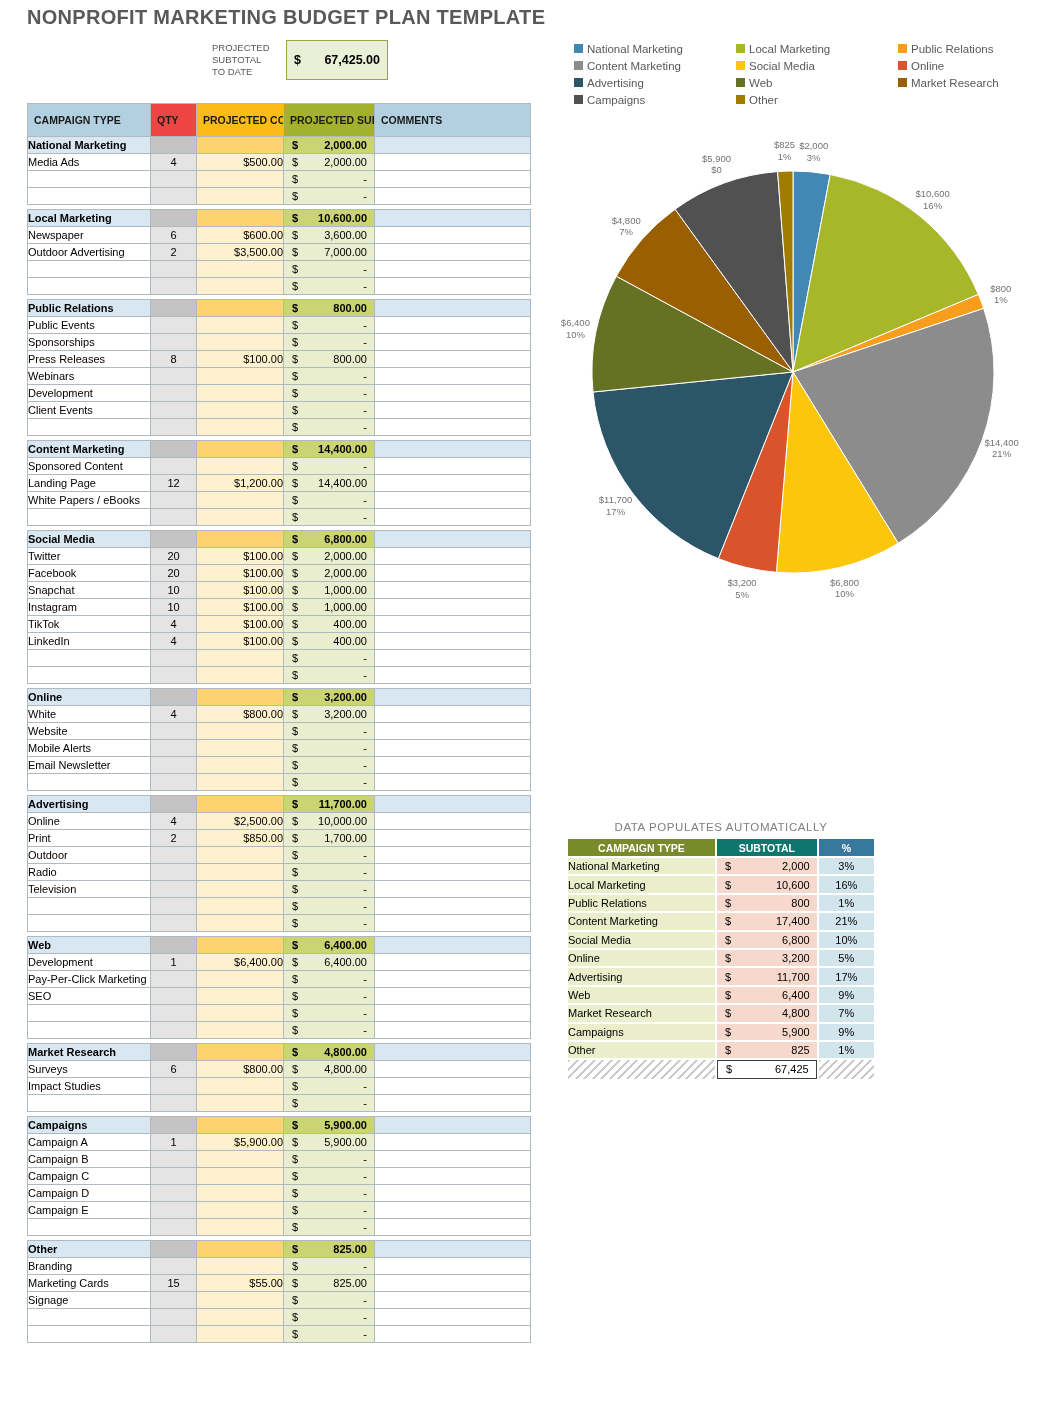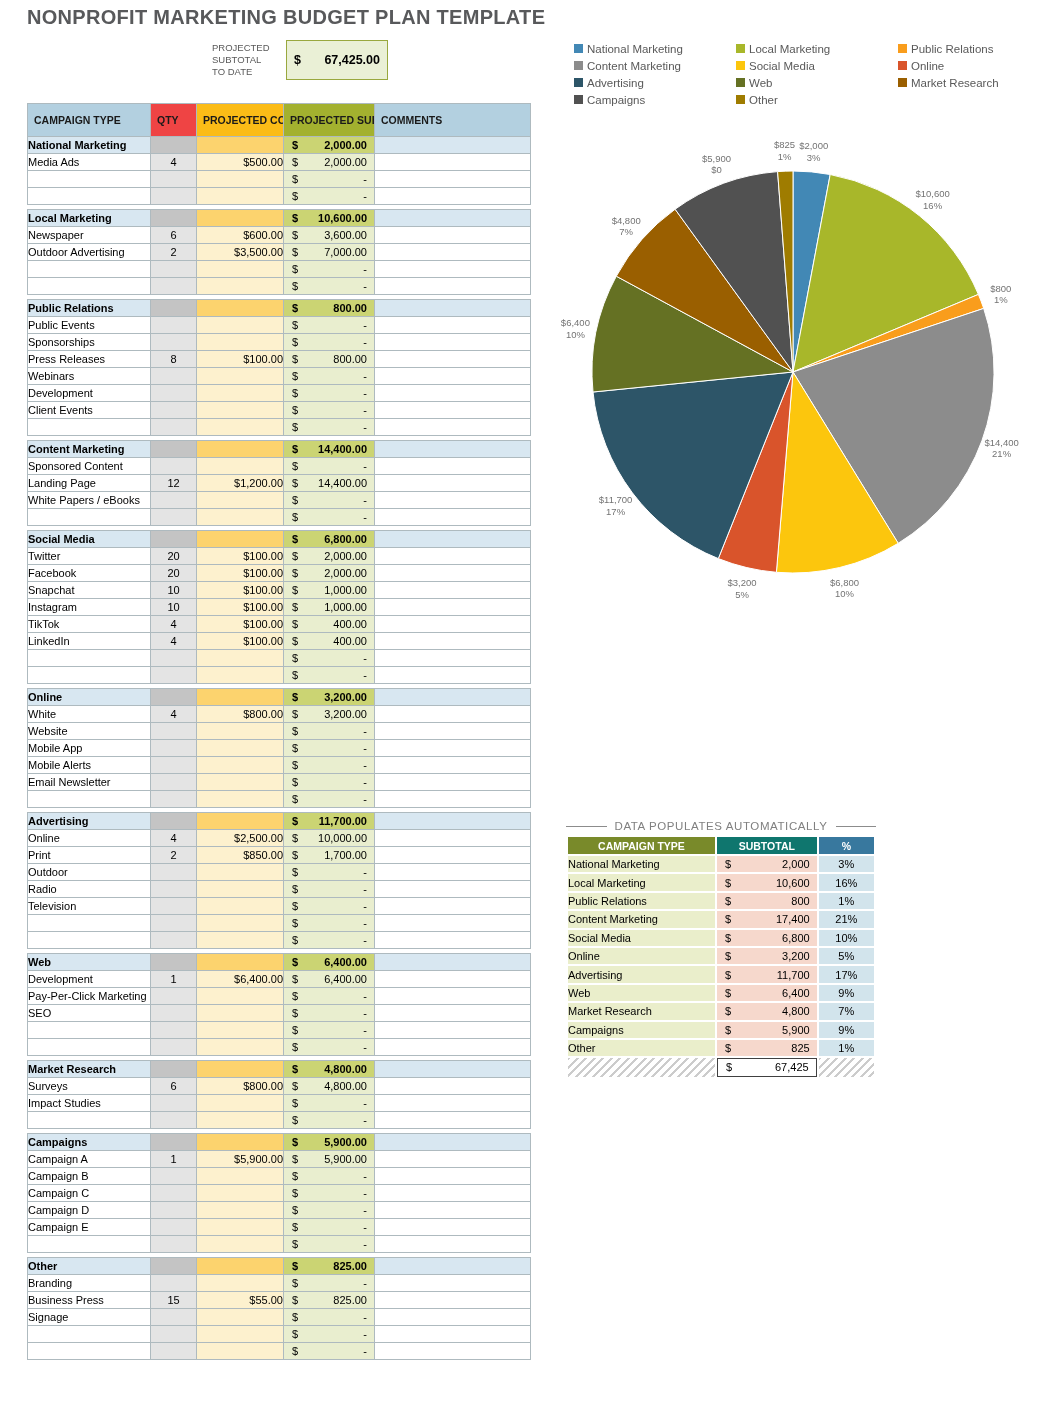--- a/index.html
+++ b/index.html
@@ -44,21 +44,21 @@
   .lcol{width:162px;}
   .lcol:last-child{width:auto;}
   .litem{display:flex;align-items:center;height:17px;font-size:11.5px;color:#595959;}
   .sw{width:9px;height:9px;display:inline-block;margin-right:4px;flex:none;}
   
   .pie-svg{position:absolute;left:545px;top:130px;}
   .plabel{font-size:9.5px;fill:#737373;font-family:"Liberation Sans",sans-serif;}
   
   .summary{position:absolute;left:566px;top:820px;width:310px;}
   .sum-title{display:flex;align-items:center;color:#808080;font-size:11.5px;
-    letter-spacing:.6px;white-space:nowrap;}
+    letter-spacing:.6px;white-space:nowrap;flex-direction:column;}
   .sum-title .line{flex:1;border-top:1px solid #8c8c8c;height:0;}
   .sum-title .txt{padding:0 8px;}
   table.sum{border-collapse:separate;border-spacing:2px;table-layout:fixed;width:100%;
     font-size:11px;margin-top:3px;}
   table.sum th{height:17px;font-size:10.5px;font-weight:bold;color:#ffffff;text-align:center;
     padding:0;}
   table.sum td{height:16.4px;line-height:16px;padding:0;overflow:hidden;white-space:nowrap;}
   th.sh-camp{background:#798a2a;}
   th.sh-sub{background:#0f766e;}
   th.sh-pct{background:#38789e;}
@@ -515,32 +515,20 @@
           <td class="c-cost"></td>
           <td class="c-sub">
             <span class="money">
               <span>$</span>
               <span>-</span>
             </span>
           </td>
           <td class="c-com"></td>
         </tr>
         <tr>
-          <td class="c-camp">Mobile App</td>
-          <td class="c-qty"></td>
-          <td class="c-cost"></td>
-          <td class="c-sub">
-            <span class="money">
-              <span>$</span>
-              <span>-</span>
-            </span>
-          </td>
-          <td class="c-com"></td>
-        </tr>
-        <tr>
           <td class="c-camp">Mobile Alerts</td>
           <td class="c-qty"></td>
           <td class="c-cost"></td>
           <td class="c-sub">
             <span class="money">
               <span>$</span>
               <span>-</span>
             </span>
           </td>
           <td class="c-com"></td>
@@ -902,21 +890,21 @@
           <td class="c-cost"></td>
           <td class="c-sub">
             <span class="money">
               <span>$</span>
               <span>-</span>
             </span>
           </td>
           <td class="c-com"></td>
         </tr>
         <tr>
-          <td class="c-camp">Business Press</td>
+          <td class="c-camp">Marketing Cards</td>
           <td class="c-qty">15</td>
           <td class="c-cost">$55.00</td>
           <td class="c-sub">
             <span class="money">
               <span>$</span>
               <span>825.00</span>
             </span>
           </td>
           <td class="c-com"></td>
         </tr>

